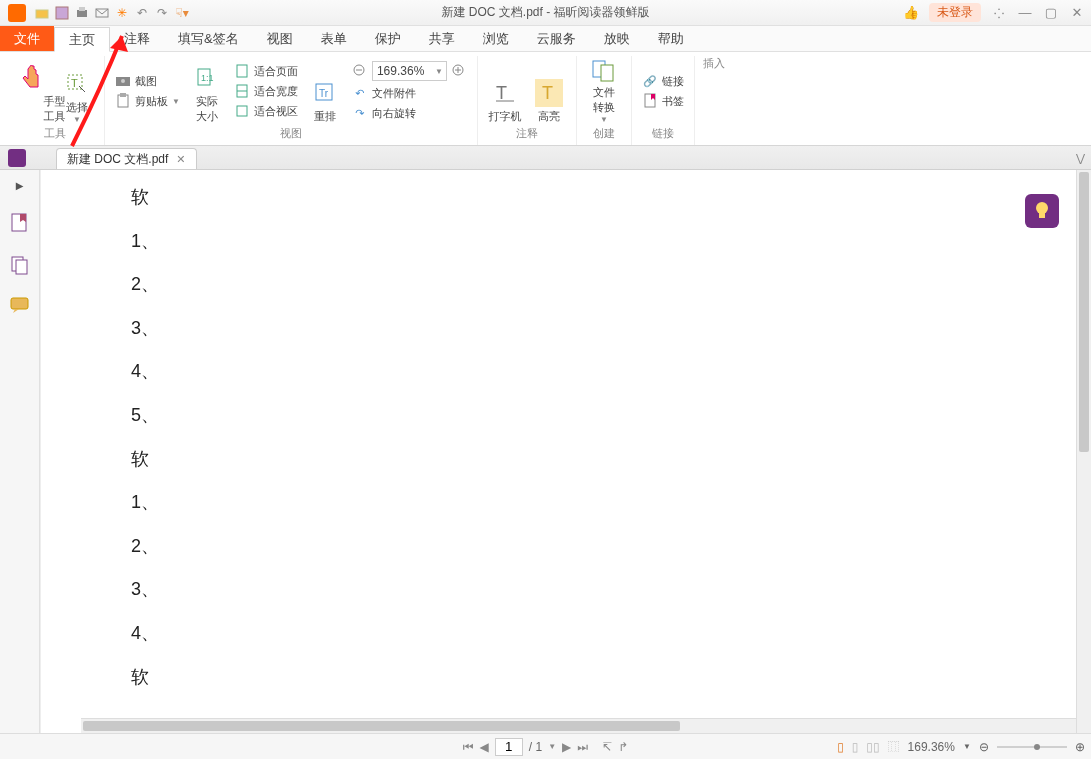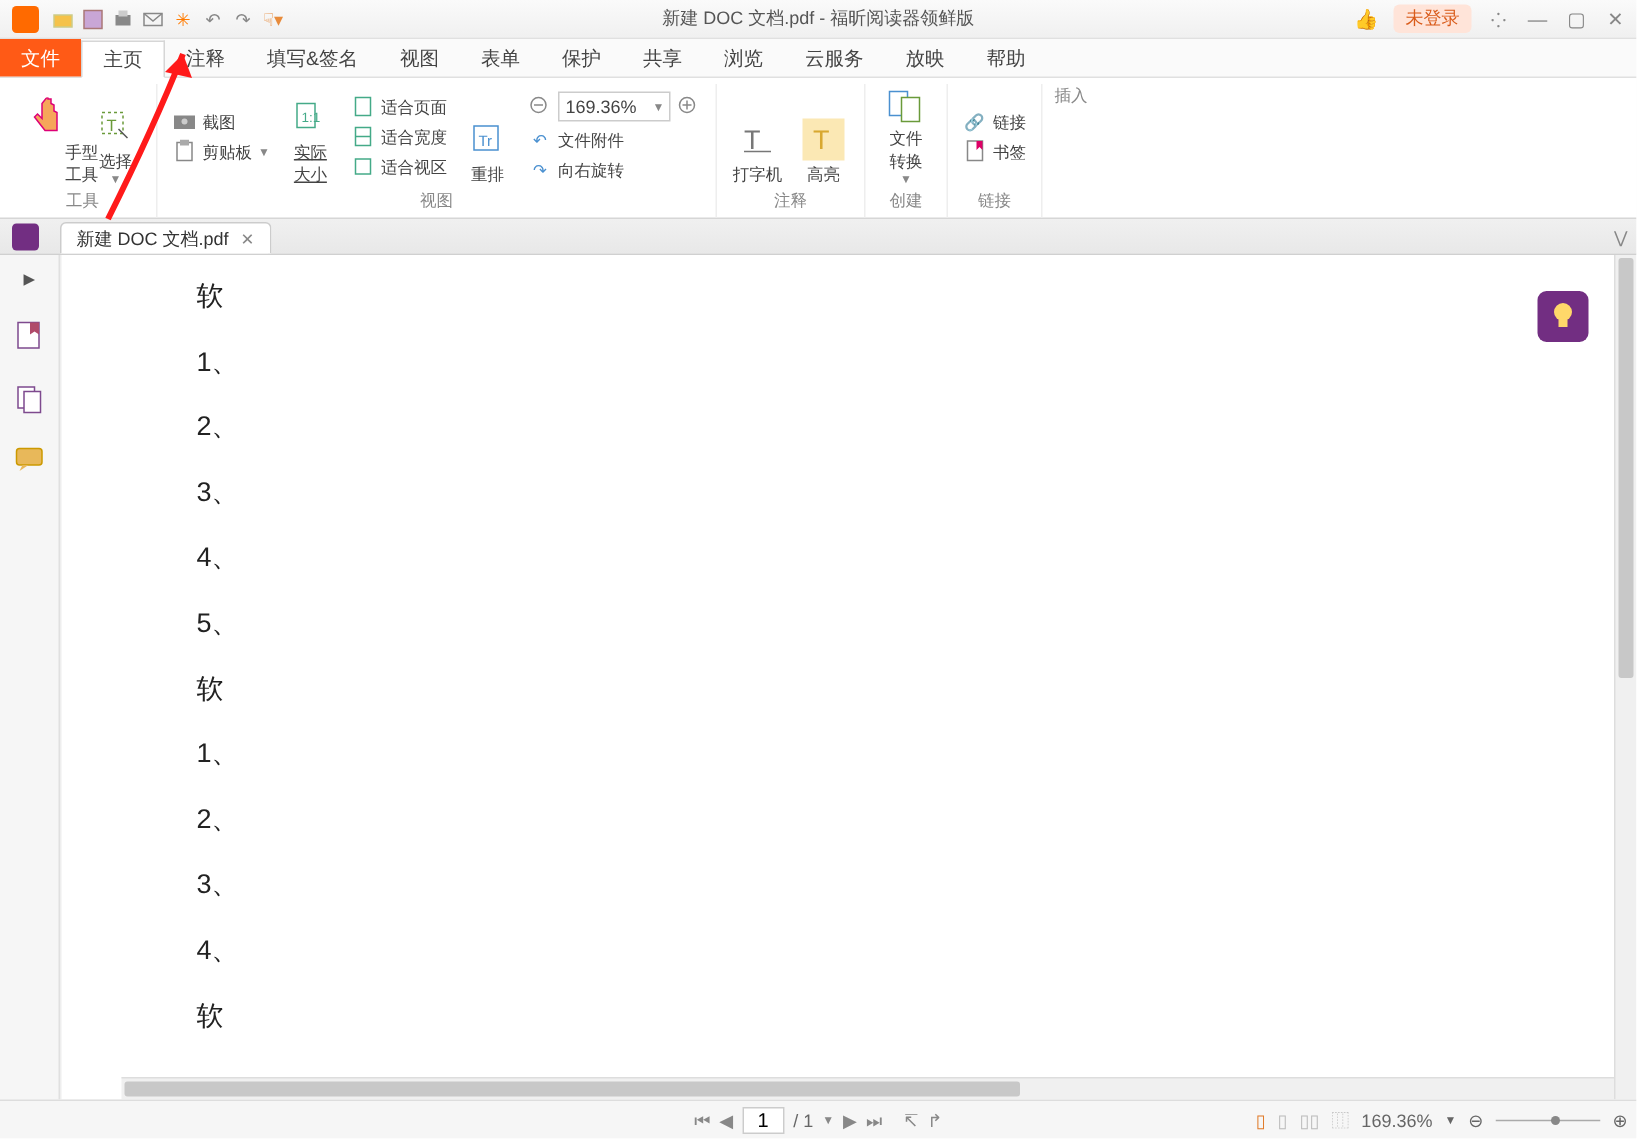--- a/index.html
+++ b/index.html
@@ -22,21 +22,21 @@
 .rgroup{display:flex;flex-direction:column;align-items:center;border-right:1px solid #eee;padding:0 8px;position:relative;}
 .rgroup:last-child{border-right:none;}
 .rbig{display:flex;gap:6px;height:70px;}
 .bigbtn{width:38px;display:flex;flex-direction:column;align-items:center;justify-content:flex-end;padding:2px;font-size:11px;color:#444;cursor:pointer;}
 .bigbtn .bico{width:28px;height:28px;margin-bottom:2px;display:flex;align-items:center;justify-content:center;}
 .stack{display:flex;flex-direction:column;gap:2px;justify-content:center;height:70px;}
 .sbtn{display:flex;align-items:center;gap:4px;font-size:11px;color:#444;padding:1px 2px;cursor:pointer;white-space:nowrap;}
 .sbtn .sico{width:16px;height:16px;flex-shrink:0;display:flex;align-items:center;justify-content:center;}
 .grplabel{font-size:11px;color:#888;text-align:center;height:16px;}
 .zoombox{width:75px;height:20px;border:1px solid #ccc;display:flex;align-items:center;padding:0 15px 0 4px;font-size:12px;background:#fff;position:relative;}
-.tabstrip{height:24px;background:linear-gradient(#f0f0f0,#e8e8e8);border-bottom:1px solid #d0d0d0;display:flex;align-items:flex-end;padding-left:40px;position:relative;}
+.tabstrip{height:24px;background:linear-gradient(#f0f0f0,#e8e8e8);border-bottom:1px solid #d0d0d0;display:flex;align-items:flex-end;padding-left:56px;position:relative;}
 .tabstrip .tlogo{position:absolute;left:8px;top:3px;width:18px;height:18px;background:#722e82;border-radius:3px;}
 .doctab{background:#fff;border:1px solid #ccc;border-bottom:none;border-radius:4px 4px 0 0;padding:2px 10px;font-size:12px;display:flex;align-items:center;gap:8px;height:21px;}
 .doctab .close{color:#888;font-size:11px;}
 .tabstrip .expand{position:absolute;right:6px;top:6px;color:#888;font-size:11px;}
 .workarea{position:absolute;top:170px;bottom:26px;left:0;right:0;display:flex;}
 .sidepanel{width:40px;background:#f6f6f6;border-right:1px solid #e0e0e0;display:flex;flex-direction:column;align-items:center;padding-top:10px;gap:22px;}
 .sidepanel .sideico{width:20px;height:20px;color:#5e3a6e;cursor:pointer;}
 .sidepanel .tri{font-size:10px;color:#555;}
 .docview{flex:1;background:#fff;position:relative;overflow:hidden;border-left:1px solid #eee;}
 .page-content{position:absolute;left:90px;top:-5px;font-size:18px;color:#222;font-family:"SimSun",serif;line-height:1.2;}
@@ -163,21 +163,21 @@
             <span style="font-size:8px;color:#888;">▼</span>
           </div>
       </div>
       <div class="bigbtn">
         <div class="bico">
             <svg width="24" height="24">
               <rect x="3" y="3" width="12" height="16" fill="#fff" stroke="#4a8"></rect>
               <text x="6" y="15" font-size="9" fill="#4a8">1:1</text>
             </svg>
           </div>
-        <span style="white-space:pre;text-align:center;text-decoration:underline;">实际
+        <span style="white-space:pre;text-align:center;">实际
 大小</span>
       </div>
       <div class="stack">
         <div class="sbtn">
             <span class="sico">
               <svg width="14" height="14">
                 <rect x="2" y="1" width="10" height="12" fill="none" stroke="#4a8"></rect>
               </svg>
             </span>
             <span>适合页面</span>

